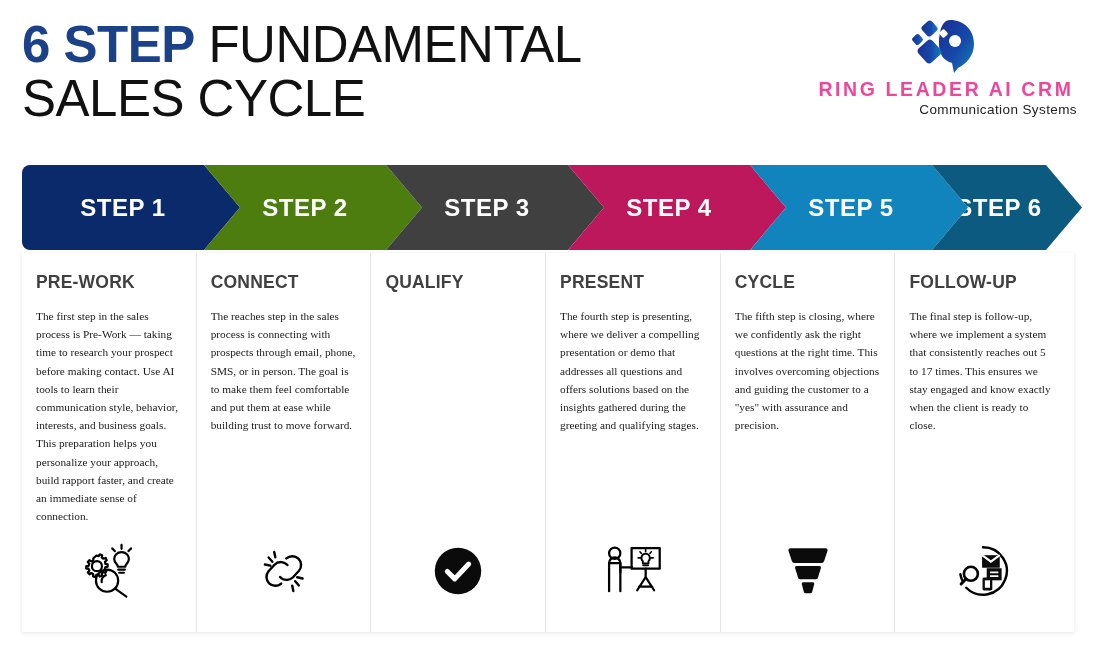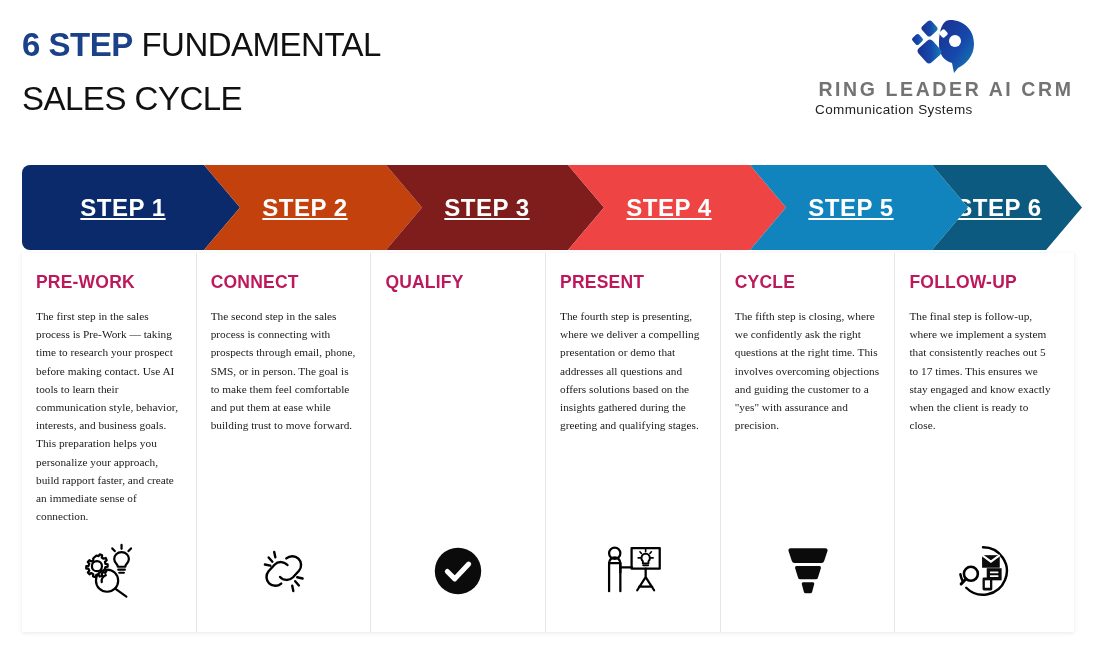--- a/index.html
+++ b/index.html
@@ -9,66 +9,66 @@
     font-family:"Liberation Sans", sans-serif;
     overflow:hidden;
     position:relative;
   }
   .page{position:relative;width:1095px;height:654px;}
 
   
   .header{position:absolute;left:0;top:0;width:1095px;height:150px;}
   .title{
     position:absolute;left:22px;top:18px;
-    font-size:33px;line-height:54px;letter-spacing:-0.5px;
+    font-size:51px;line-height:54px;letter-spacing:-0.5px;
     color:#111111;font-weight:400;
     white-space:pre-line;
   }
   .title .hl{color:#1b4289;font-weight:700;}
 
   .logo{position:absolute;right:18px;top:16px;width:262px;height:112px;}
   .logo-mark{position:absolute;left:50%;top:0;transform:translateX(-50%);width:72px;height:58px;}
   .logo-name{
     position:absolute;left:0;top:62px;width:262px;text-align:center;
-    font-size:19.5px;font-weight:700;letter-spacing:2.6px;color:#737373;
+    font-size:19.5px;font-weight:700;letter-spacing:2.6px;color:#ec4899;
   }
   .logo-sub{
-    position:absolute;left:0;top:86px;width:262px;text-align:left;
+    position:absolute;left:0;top:86px;width:262px;text-align:right;
     font-size:13.5px;font-weight:400;letter-spacing:0.4px;color:#222;
   }
 
   
   .banner{position:absolute;left:22px;top:165px;width:1060px;height:85px;}
   .arrow{
     position:absolute;top:0;height:85px;
     display:flex;align-items:center;justify-content:center;
   }
   .arrow span{
     color:#ffffff;font-size:24px;font-weight:700;letter-spacing:0.5px;
-    position:relative;left:-8px;text-decoration:underline;
+    position:relative;left:-8px;
   }
   .a1{left:0;width:218px;clip-path:polygon(0 0,182px 0,218px 50%,182px 100%,0 100%);border-radius:8px 0 0 8px;}
   .a2{left:182px;width:218px;clip-path:polygon(0 0,182px 0,218px 50%,182px 100%,0 100%,36px 50%);}
   .a3{left:364px;width:218px;clip-path:polygon(0 0,182px 0,218px 50%,182px 100%,0 100%,36px 50%);}
   .a4{left:546px;width:218px;clip-path:polygon(0 0,182px 0,218px 50%,182px 100%,0 100%,36px 50%);}
   .a5{left:728px;width:218px;clip-path:polygon(0 0,182px 0,218px 50%,182px 100%,0 100%,36px 50%);}
   .a6{left:910px;width:150px;clip-path:polygon(0 0,114px 0,150px 50%,114px 100%,0 100%,36px 50%);}
 
   
   .cards{position:absolute;left:22px;top:253px;width:1052px;height:379px;
          background:#ffffff;display:flex;
          box-shadow:0 1px 4px rgba(0,0,0,.10);}
   .card{
     width:174.7px;height:379px;position:relative;
     box-sizing:border-box;padding:19px 14px 0 14px;
     border-right:1px solid #e6e6e6;background:#fff;
   }
   .card:last-child{border-right:none;}
   .card-title{
-    font-size:17.5px;font-weight:700;color:#be185d;letter-spacing:0.2px;
+    font-size:17.5px;font-weight:700;color:#404040;letter-spacing:0.2px;
     margin:0 0 15px 0;line-height:20px;
   }
   .card-body{
     font-size:11.3px;line-height:18.2px;color:#1a1a1a;font-weight:400;
     margin:0;
     font-family:Liberation Serif, serif;
   }
   .card-icon{
     position:absolute;left:0;bottom:30px;width:100%;
     display:flex;align-items:center;justify-content:center;height:62px;
@@ -103,27 +103,27 @@
       </div>
       <div class="logo-name">RING LEADER AI CRM</div>
       <div class="logo-sub">Communication Systems</div>
     </div>
   </div>
 
   <div class="banner">
     <div class="arrow a1" style="background: rgb(10, 42, 107);">
         <span>STEP 1</span>
       </div>
-    <div class="arrow a2" style="background: #c2410c;">
+    <div class="arrow a2" style="background: #4d7c0f;">
         <span>STEP 2</span>
       </div>
-    <div class="arrow a3" style="background: #7f1d1d;">
+    <div class="arrow a3" style="background: #404040;">
         <span>STEP 3</span>
       </div>
-    <div class="arrow a4" style="background: #ef4444;">
+    <div class="arrow a4" style="background: #be185d;">
         <span>STEP 4</span>
       </div>
     <div class="arrow a5" style="background: rgb(17, 131, 189);">
         <span>STEP 5</span>
       </div>
     <div class="arrow a6" style="background: rgb(13, 90, 128);">
         <span>STEP 6</span>
       </div>
   </div>
 
@@ -141,21 +141,21 @@
           <path d="M43 2 l0 4 M52.8 5.6 l-2.6 2.8 M33.4 5.6 l2.6 2.8"></path>
           <circle cx="28" cy="39" r="11.5"></circle>
           <path d="M36.4 47.2 L48 55.5"></path>
           <path d="M22.5 40.5 a6.5 6.5 0 0 1 4.2-7.2"></path>
         </svg>
       </div>
     </div>
 
     <div class="card">
       <div class="card-title">CONNECT</div>
-      <div class="card-body">The second step in the sales process is connecting with prospects through email, phone, SMS, or in person. The goal is to make them feel comfortable and put them at ease while building trust to move forward.</div>
+      <div class="card-body">The reaches step in the sales process is connecting with prospects through email, phone, SMS, or in person. The goal is to make them feel comfortable and put them at ease while building trust to move forward.</div>
       <div class="card-icon">
         <svg viewBox="0 0 58 58" width="54" height="54" fill="none" stroke="#000" stroke-width="2.6" stroke-linecap="round" stroke-linejoin="round">
           <path d="M31.5 15.5 a9.5 9.5 0 0 1 13.6 13.2 l-6.4 7 a9.5 9.5 0 0 1 -13.9 -.3"></path>
           <path d="M26 42.5 a9.5 9.5 0 0 1 -13.6 -13.2 l6.4-7 a9.5 9.5 0 0 1 13.9 .3"></path>
           <path d="M12.5 14.5 l4 4.5 M8.5 22 l5.8 1.3 M18.5 8.5 l1.2 5.8"></path>
           <path d="M45 44.5 l-4-4.5 M49 37 l-5.8-1.3 M39 50.5 l-1.2-5.8"></path>
         </svg>
       </div>
     </div>
 

